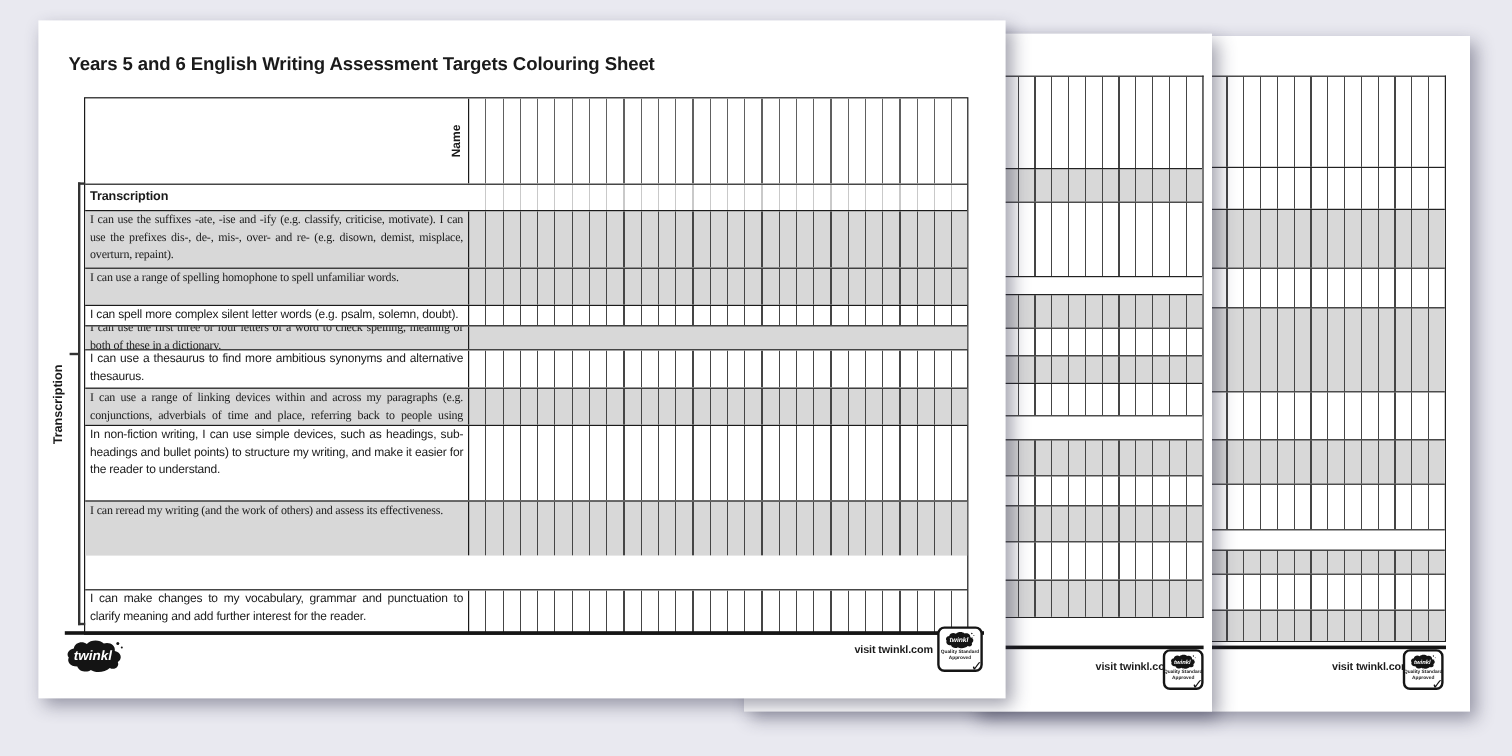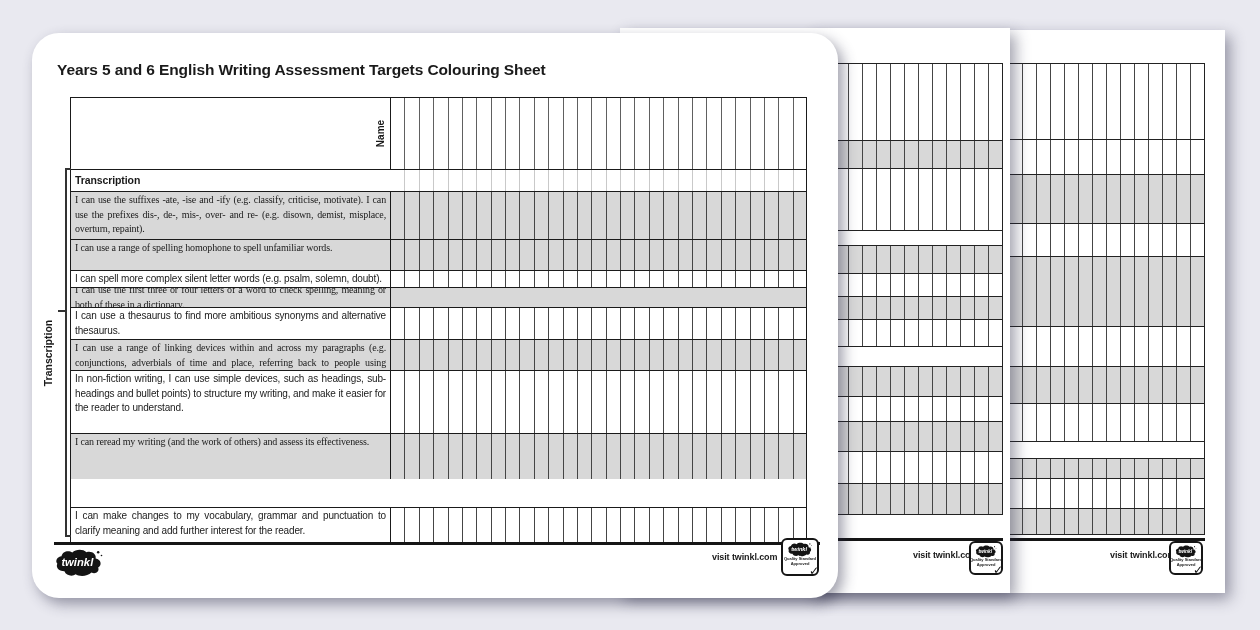--- a/index.html
+++ b/index.html
@@ -4,21 +4,21 @@
 <style>
   :root{
     --bg:#e9e9f0; --page:#ffffff; --ink:#1a1a1a; --shade:#d8d8d8;
     --grid:#606060; --grid-dark:#454545; --grid-faint:#c9c9c9; --line:#1a1a1a;
   }
   *{box-sizing:border-box; margin:0; padding:0;}
   html,body{width:1260px; height:630px; overflow:hidden;}
   body{background:var(--bg); font-family:"Liberation Sans","DejaVu Sans",sans-serif; color:var(--ink); position:relative;}
 
   .page{position:absolute; background:var(--page); box-shadow:5px 6px 14px rgba(45,45,70,.45); overflow:hidden;}
-  .page-front{left:32px; top:33px; width:806px; height:565px; z-index:3;border-radius:27px;}
+  .page-front{left:32px; top:17px; width:806px; height:565px; z-index:3;}
   .page-mid{left:620px; top:28px; width:390px; height:565px; z-index:2;}
   .page-right{left:810px; top:30px; width:415px; height:563px; z-index:1;}
 
   .doc-title{position:absolute; left:25px; top:28px; font-size:15.5px; font-weight:700; letter-spacing:-.1px;}
 
   
   .sheet-table{position:absolute; left:38px; top:64px; width:737px; border:1.6px solid var(--line); background:var(--page);}
   .sheet-table>div{border-top:1px solid var(--line); display:flex; overflow:hidden;}
   .sheet-table>div:first-child{border-top:none;}
 

